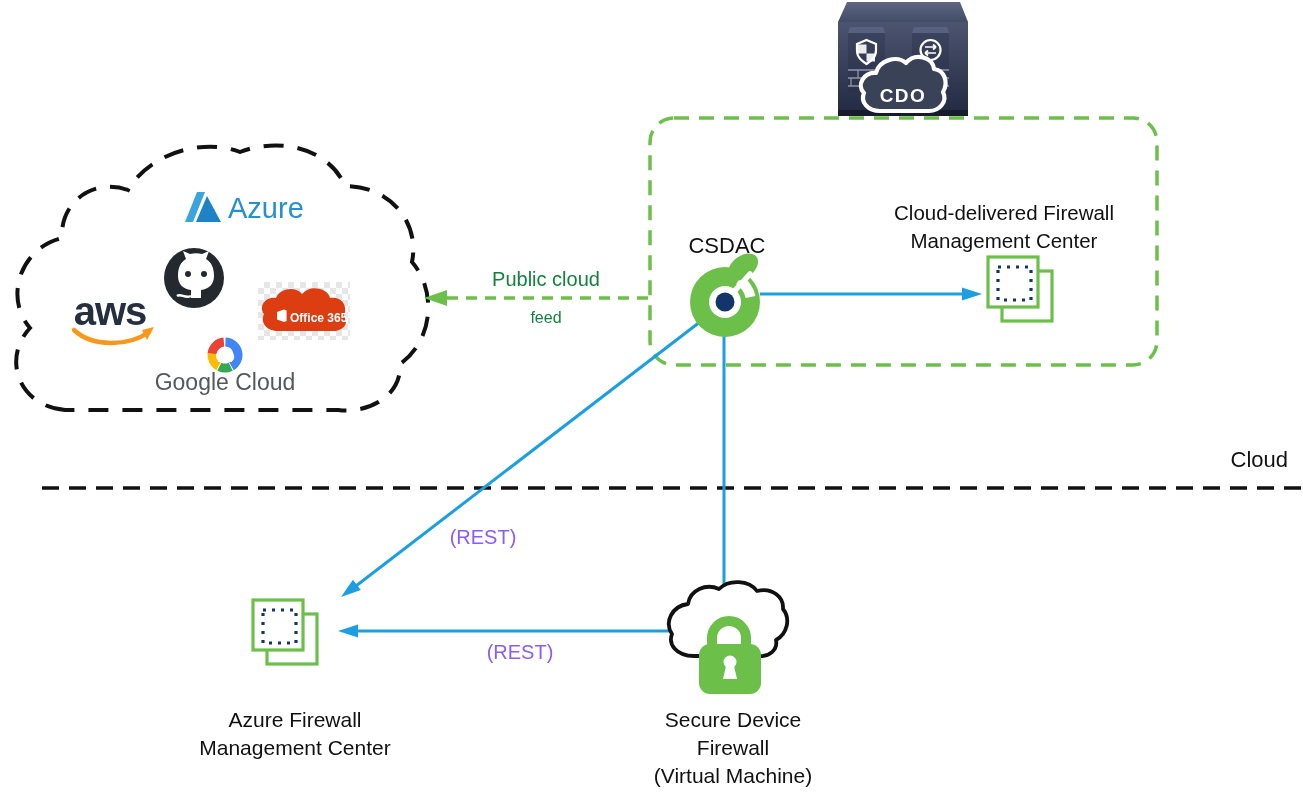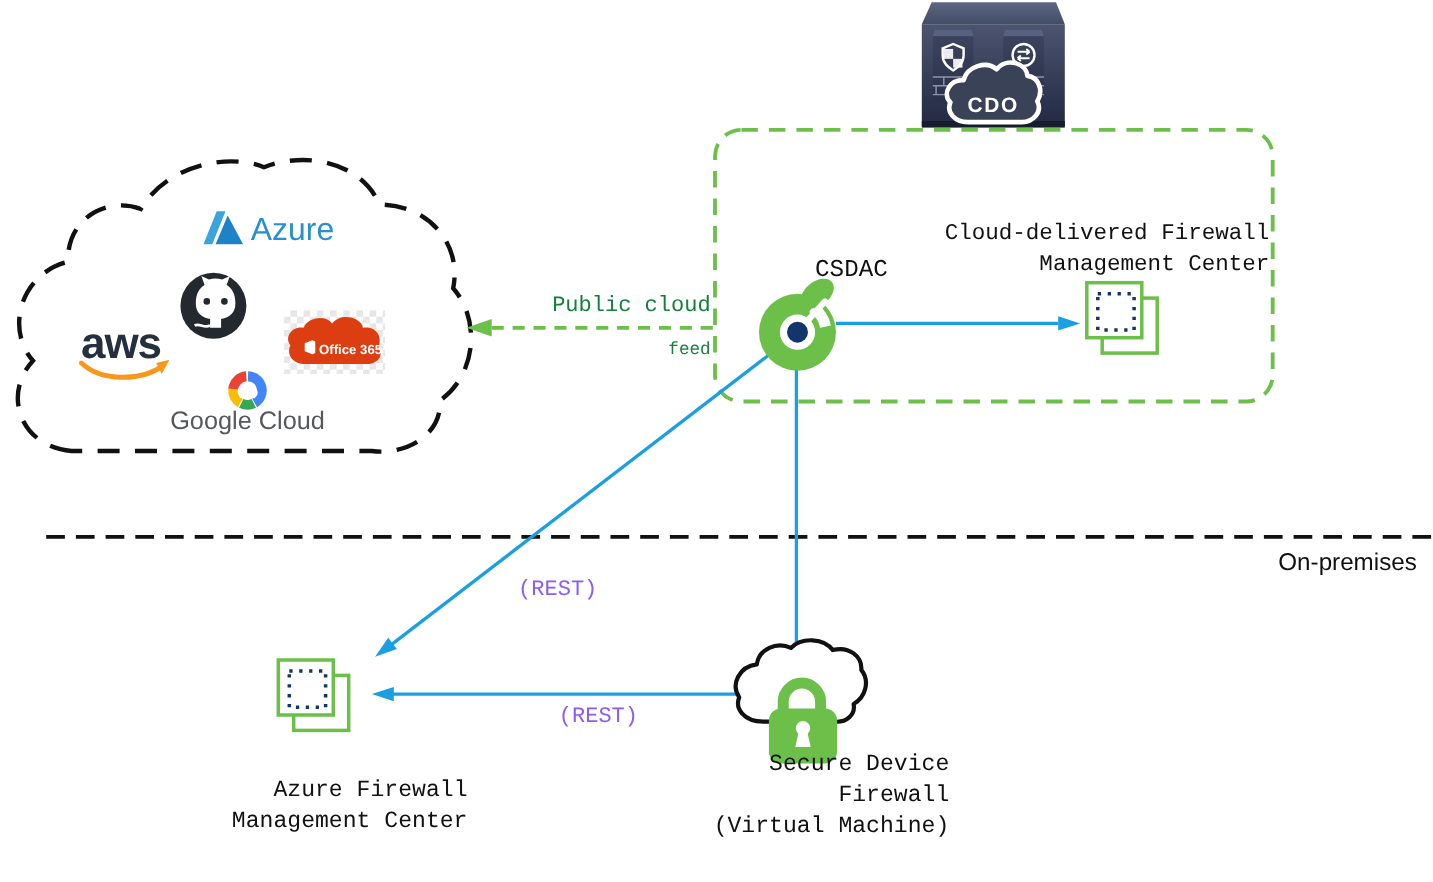--- a/index.html
+++ b/index.html
@@ -1,33 +1,33 @@
 <!DOCTYPE html>
 <html><head>
 <meta charset="utf-8">
 <style>
   html,body{margin:0;padding:0;background:#fff;}
   .canvas{position:relative;width:1303px;height:802px;background:#fff;overflow:hidden;
           font-family:"Liberation Sans",sans-serif;}
   .art{position:absolute;left:0;top:0;}
   .label{position:absolute;color:#111;line-height:28px;}
-  .center{text-align:right;font-family:Liberation Mono, monospace;}
+  .center{text-align:center;}
   .right{text-align:right;}
   .green-text{color:#15803d;}
   .blue-text{color:#8b5cf6;}
   .lbl-csdac{left:647px;top:232px;width:160px;font-size:22px;}
   .lbl-cdfmc{left:854px;top:199px;width:300px;font-size:20.5px;}
   .lbl-public{left:446px;top:265px;width:200px;font-size:20px;}
   .lbl-feed{left:446px;top:304px;width:200px;font-size:16px;}
   .lbl-cloudzone{right:15px;top:446px;width:200px;font-size:22px;}
   .lbl-onprem{right:15px;top:497px;width:220px;font-size:22px;}
   .lbl-rest1{left:423px;top:523px;width:120px;font-size:20px;}
   .lbl-rest2{left:460px;top:638px;width:120px;font-size:20px;}
   .lbl-sfmc{left:165px;top:706px;width:260px;font-size:21px;}
-  .lbl-sdc{left:603px;top:682px;width:260px;font-size:21px;}
+  .lbl-sdc{left:603px;top:706px;width:260px;font-size:21px;}
   .checker{position:absolute;left:258px;top:282px;width:92px;height:58px;background-color:#fff;
     background-image:linear-gradient(45deg,#e6e6e6 25%,transparent 25%,transparent 75%,#e6e6e6 75%),
                      linear-gradient(45deg,#e6e6e6 25%,transparent 25%,transparent 75%,#e6e6e6 75%);
     background-size:12px 12px;background-position:0 0,6px 6px;}
   svg text{font-family:"Liberation Sans",sans-serif;}
 </style>
 </head>
 <body>
 
 <div class="canvas">
@@ -217,21 +217,21 @@
   <div class="label center lbl-csdac">CSDAC</div>
 
   <div class="label center lbl-cdfmc">
     <div>Cloud-delivered Firewall</div>
     <div>Management Center</div>
   </div>
 
   <div class="label center green-text lbl-public">Public cloud</div>
   <div class="label center green-text lbl-feed">feed</div>
 
-  <div class="label right lbl-onprem">On-premises</div>
+  <div class="label right lbl-cloudzone">Cloud</div>
 
   <div class="label center blue-text lbl-rest1">(REST)</div>
   <div class="label center blue-text lbl-rest2">(REST)</div>
 
   <div class="label center lbl-sfmc">
     <div>Azure Firewall</div>
     <div>Management Center</div>
   </div>
 
   <div class="label center lbl-sdc">

